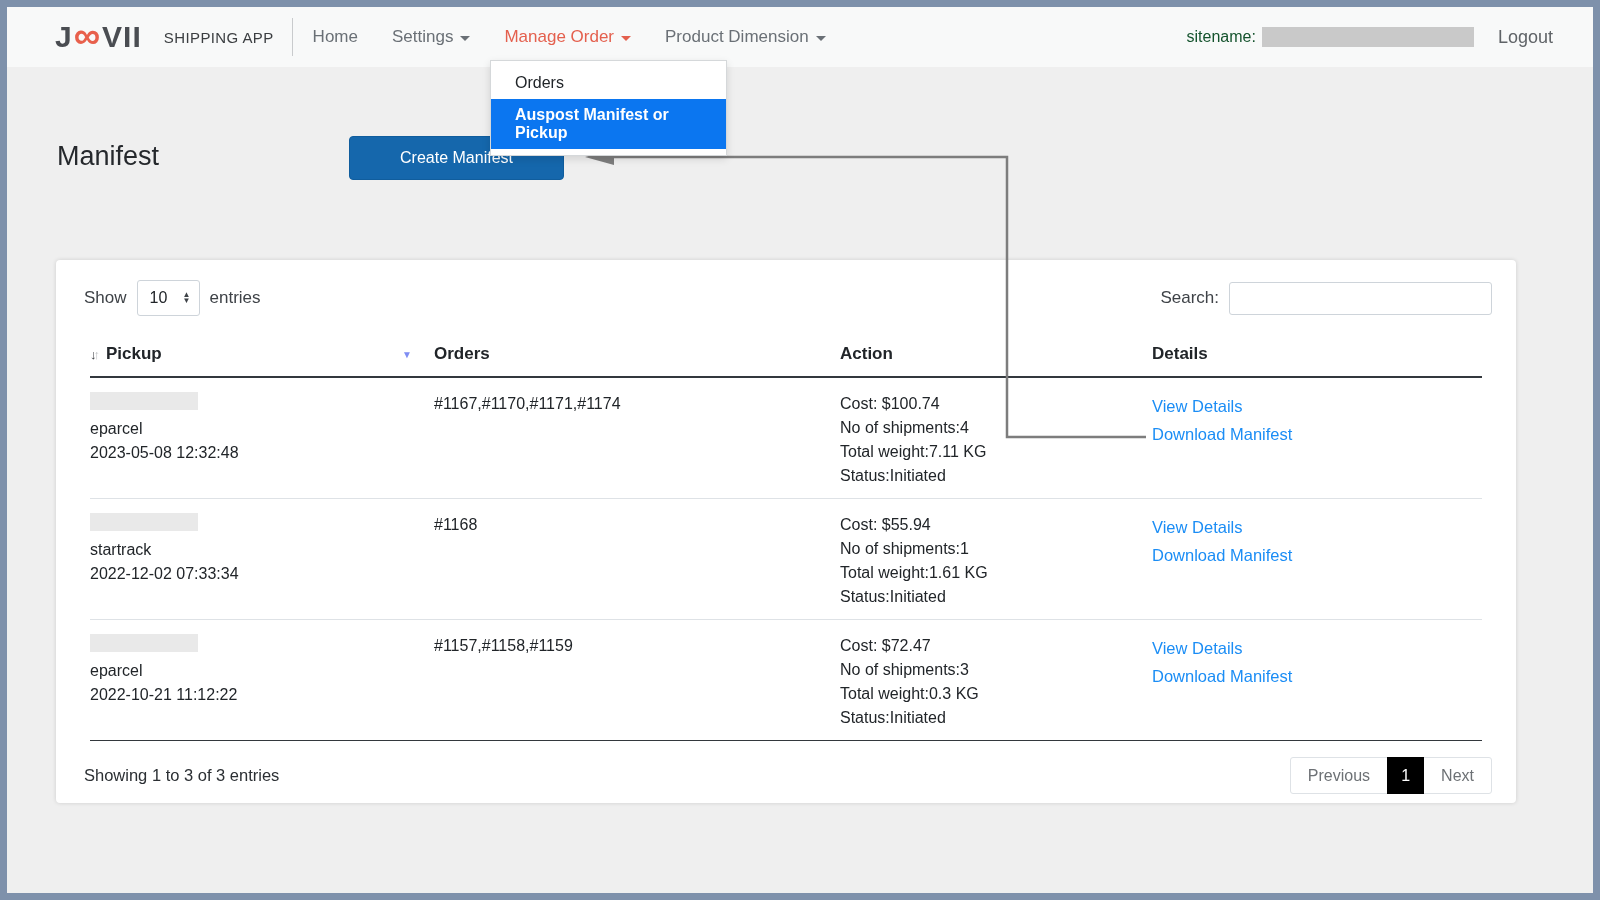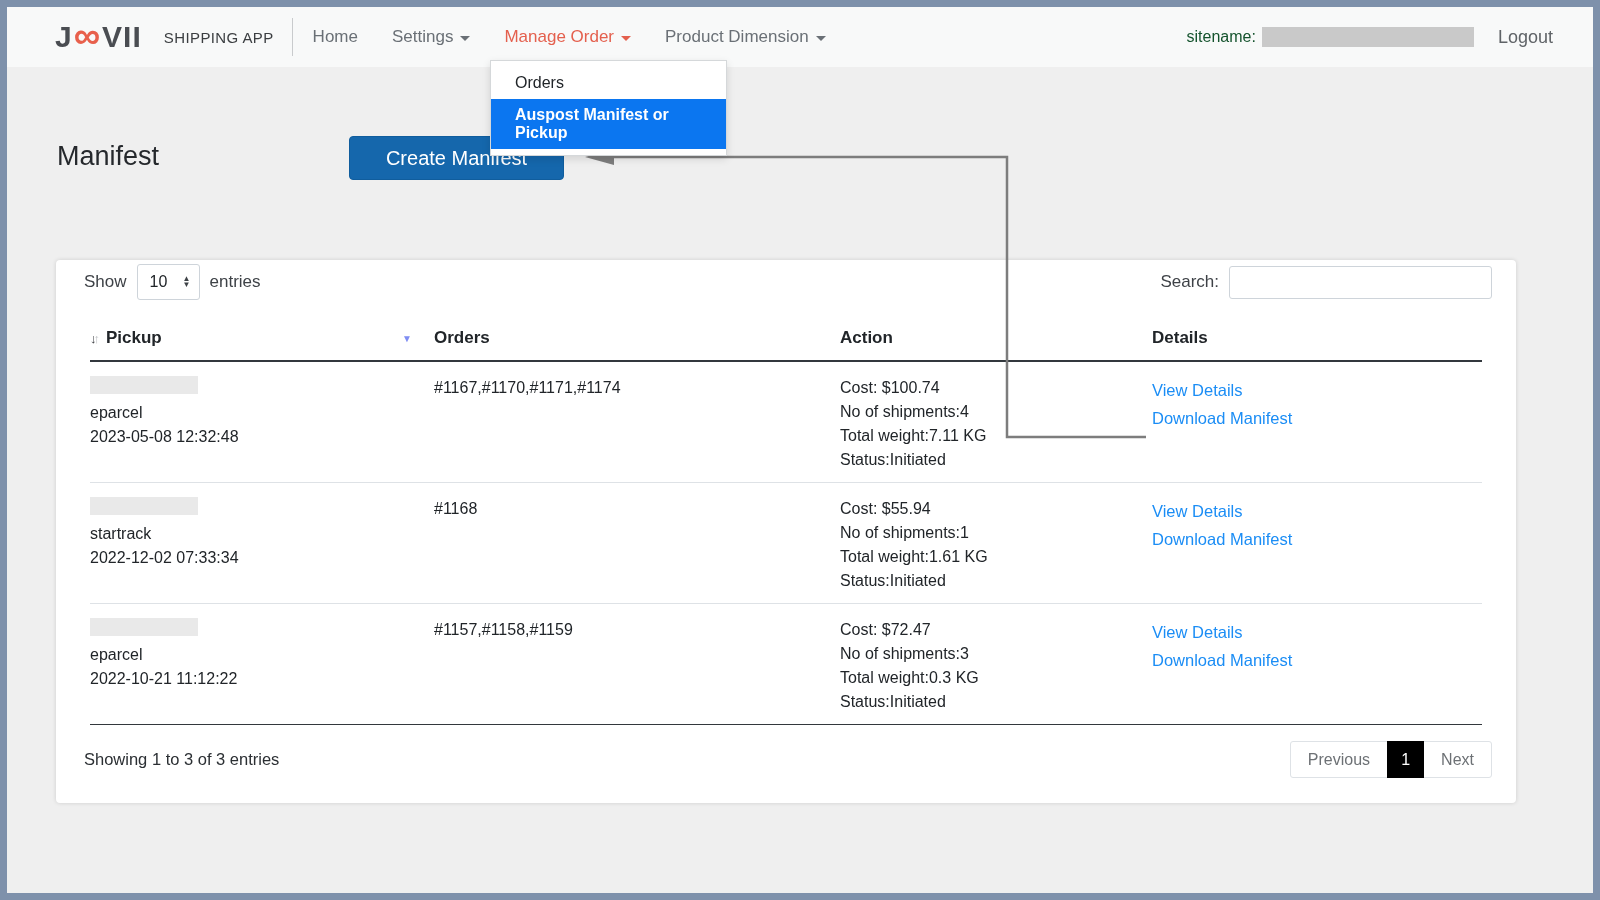--- a/index.html
+++ b/index.html
@@ -35,29 +35,29 @@
     border:1px solid #d5d8da; box-shadow:0 3px 8px rgba(0,0,0,.12); padding:6px 0;
     z-index:60; }
   .dropdown-item { font-size:16px; color:#212529; padding:7px 24px; cursor:pointer; }
   .dropdown-item.active { background:#0b76f0; color:#fff; font-weight:700; }
 
   
   .page-title { position:absolute; left:50px; top:134px; font-size:27px;
     color:#25282c; font-weight:500; }
   .create-btn { position:absolute; left:342px; top:129px; width:215px; height:44px;
     background:#1567ac; border:1px solid #105d9d; border-radius:4px; color:#fff;
-    font-size:20px; cursor:pointer; font-family:inherit; }
+    font-size:16px; cursor:pointer; font-family:inherit; }
 
   
   .anno { position:absolute; left:0; top:0; z-index:50; pointer-events:none; }
 
   
   .card { position:absolute; left:49px; top:253px; width:1460px; height:543px;
     background:#fff; border-radius:4px; box-shadow:0 0 4px rgba(0,0,0,.14); }
-  .controls { display:flex; align-items:center; padding:4px 24px 0 28px;justify-content:space-between; }
+  .controls { display:flex; align-items:center; padding:20px 24px 0 28px;justify-content:space-between; }
   .show-group { display:flex; align-items:center; gap:10px; font-size:17px; color:#3e4247; }
   .entries-select { width:63px; height:36px; border:1px solid #ced4da; border-radius:3px;
     background:#fff; display:flex; align-items:center; justify-content:space-between;
     padding:0 8px 0 12px; font-size:16px; color:#212529; cursor:pointer; }
   .stepper { display:flex; flex-direction:column; line-height:6px; font-size:8px;
     color:#3e4247; letter-spacing:0; }
   .search-group { margin-left:auto; display:flex; align-items:center; gap:10px;
     font-size:17px; color:#3e4247; }
   .search-input { width:263px; height:33px; border:1px solid #ced4da; border-radius:3px;
     padding:0 8px; font-size:15px; font-family:inherit; color:#212529; }

